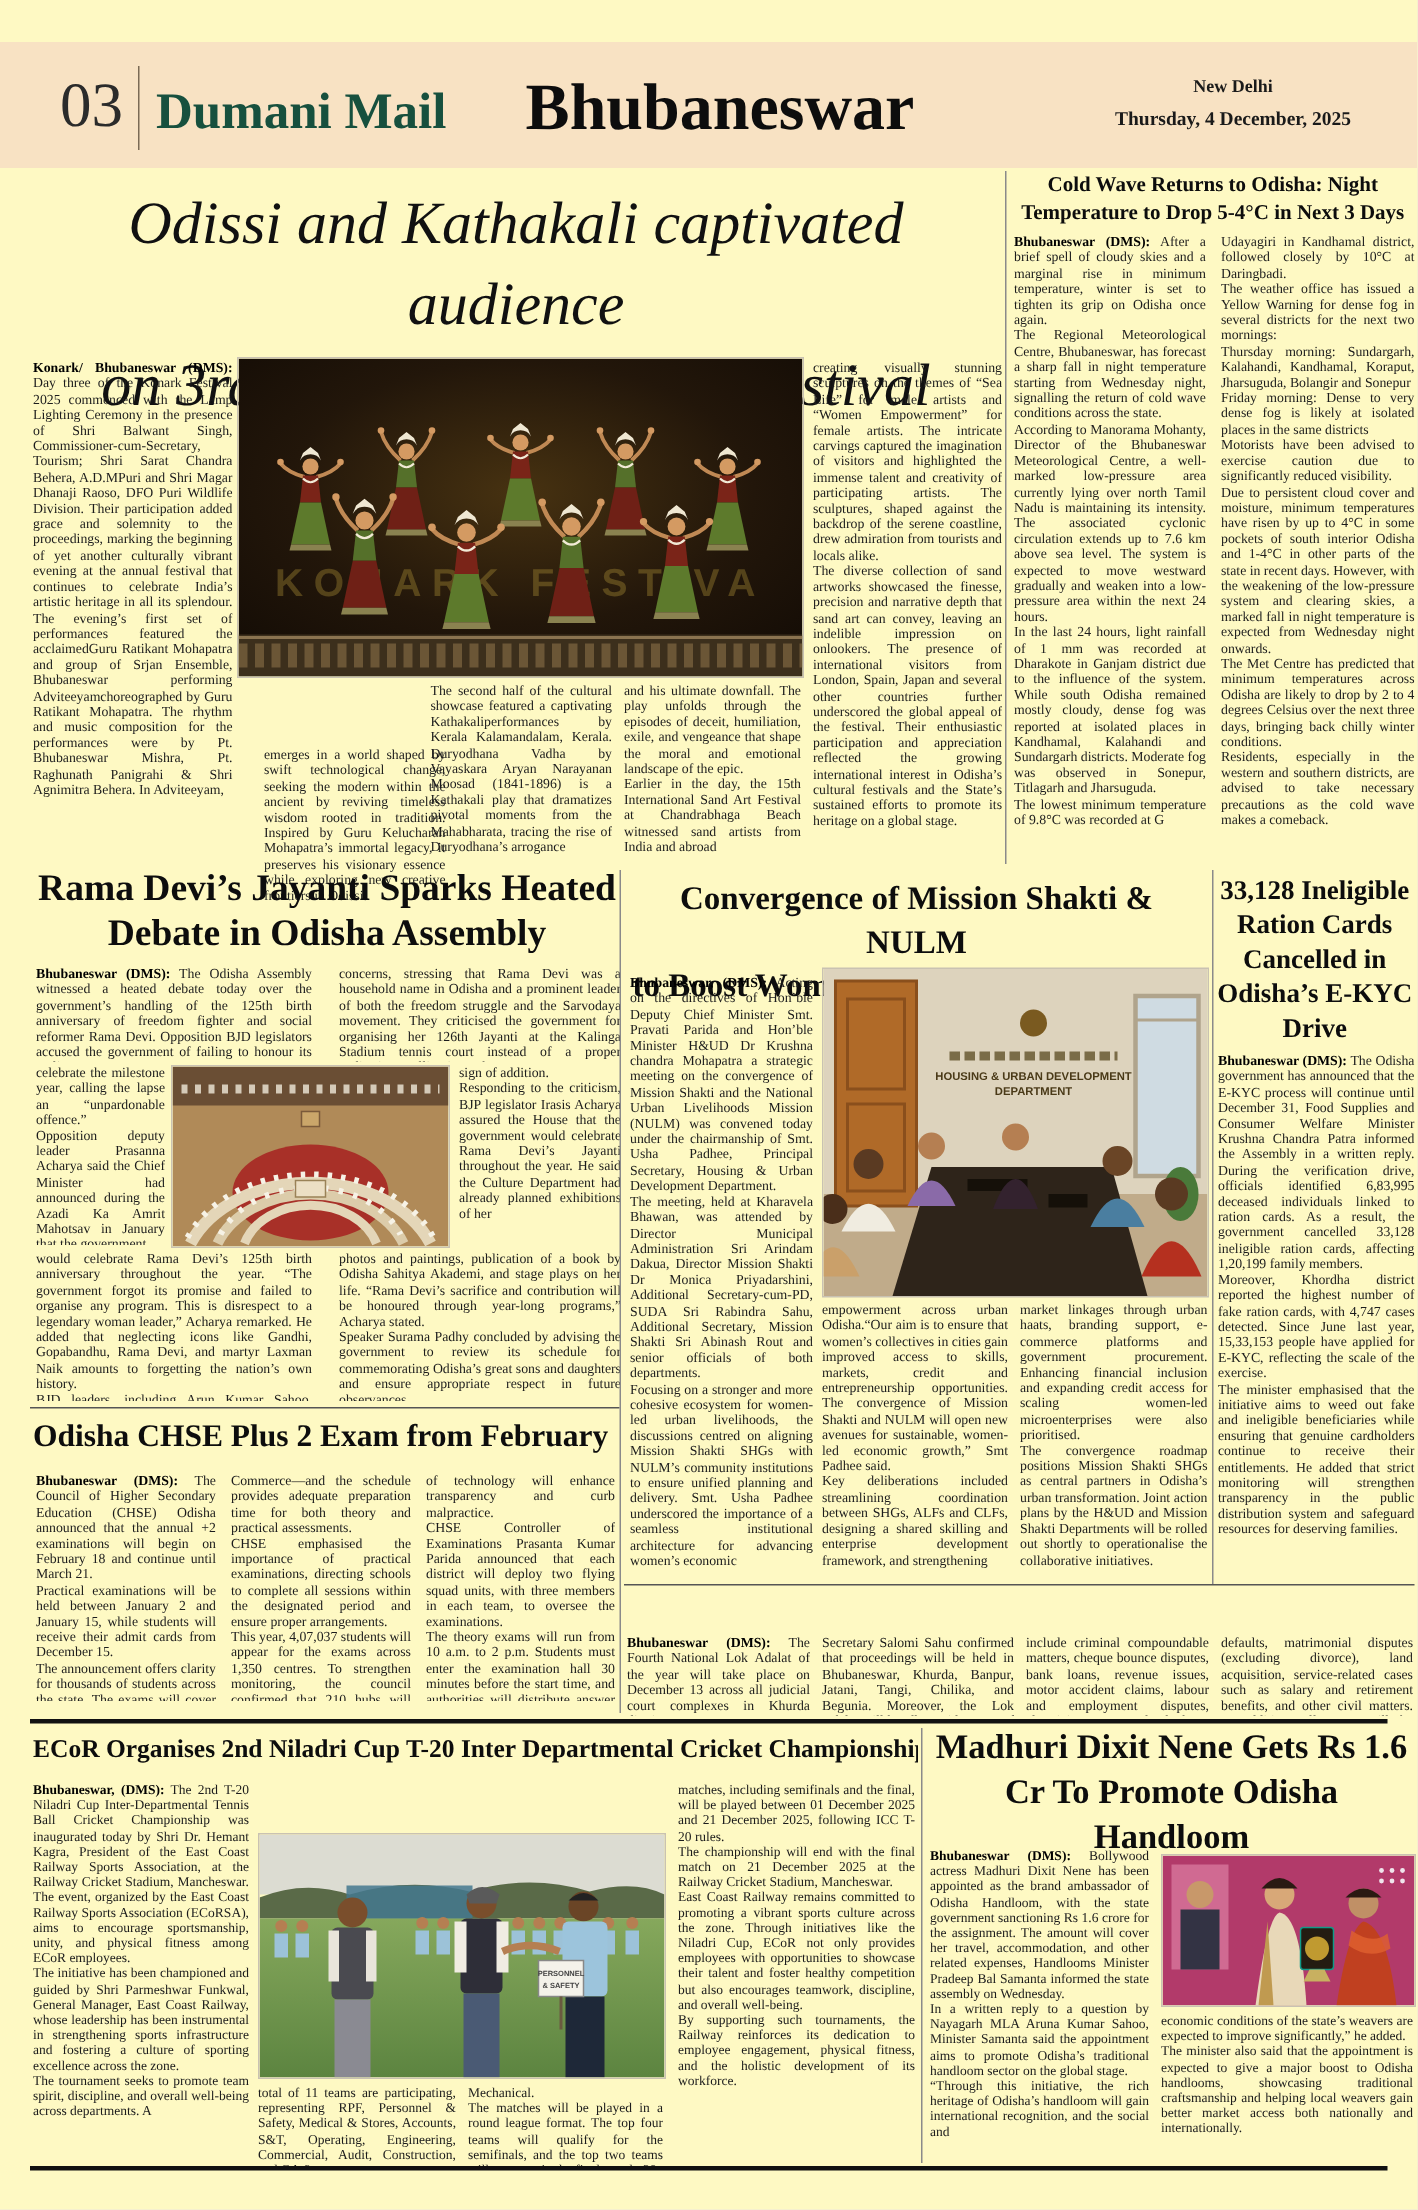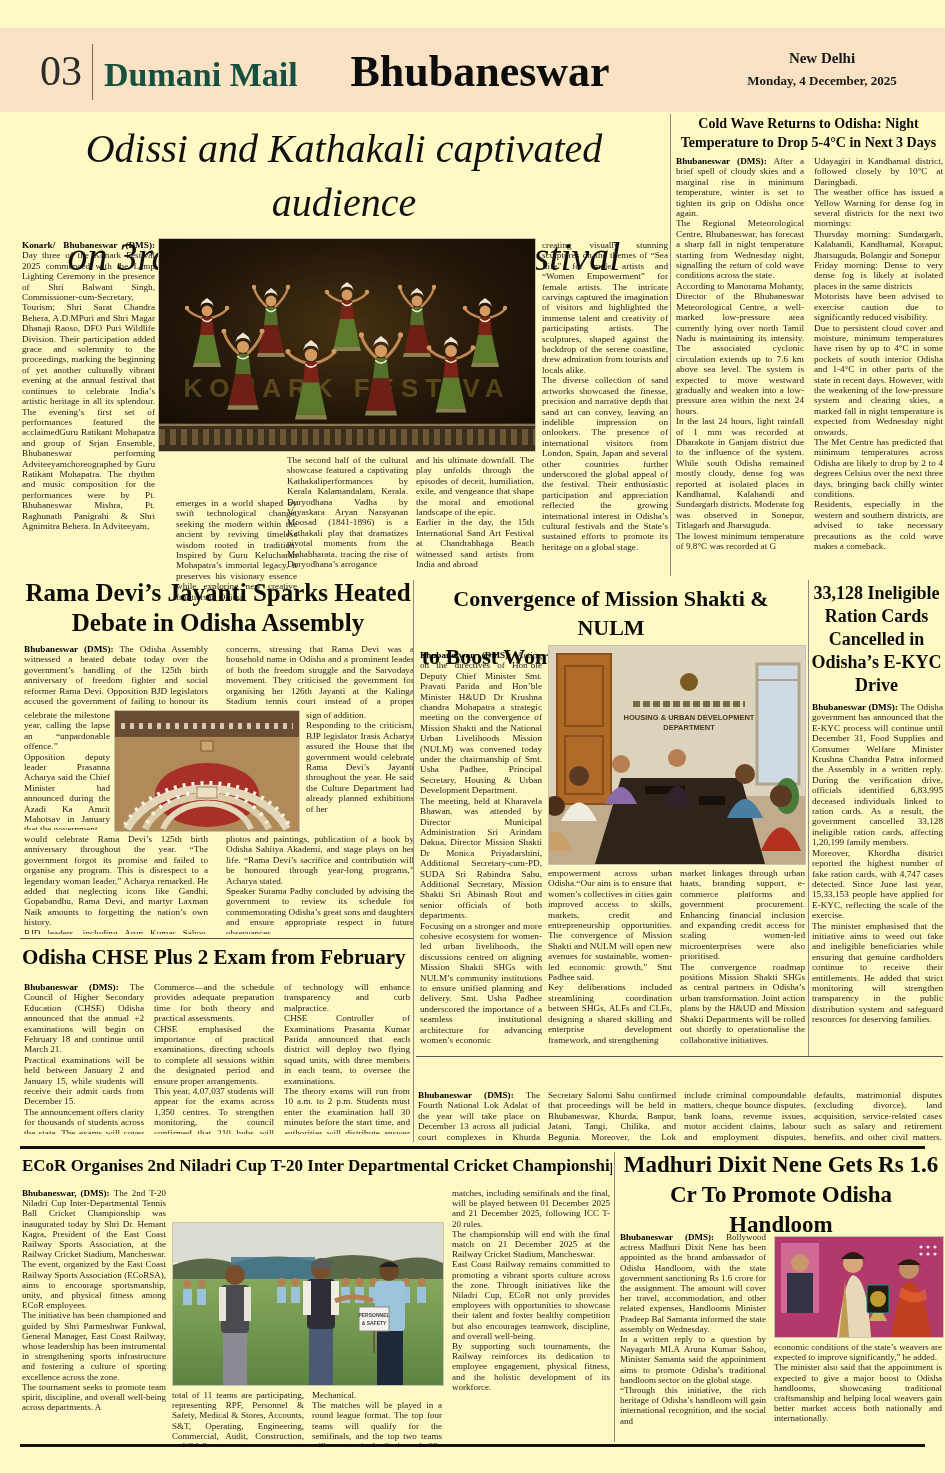--- a/index.html
+++ b/index.html
@@ -28,22 +28,22 @@
 <body>
 
 <div id="page">
 
   <div class="abs band" style="left:0;top:28px;width:945px;height:84px;">
     <div class="abs pagenum" style="left:40px;top:22px;">03</div>
     <div class="abs" style="left:92px;top:16px;width:1px;height:56px;background:#7b6a55;"></div>
     <div class="abs edition" style="left:300px;top:22px;width:360px;">Bhubaneswar</div>
     <div class="abs masthead" style="left:104px;top:30px;">Dumani Mail</div>
     <div class="abs hdr-right" style="right:18px;top:22px;width:210px;">
-      <div style="font-size:15px;">New Delhi</div>
-      <div style="font-size:13px;margin-top:6px;">Monday, 4 December, 2025</div>
+      <div style="font-size:12px;">New Delhi</div>
+      <div style="font-size:13px;margin-top:6px;">Thursday, 4 December, 2025</div>
     </div>
   </div>
 
   <div class="abs mainhead" style="left:20px;top:122px;width:648px;font-size:40px;line-height:54px;">Odissi and Kathakali captivated audience
 on 3rd day of 36thKonark Festival</div>
 
   <div class="abs bodytxt" style="left:22px;top:240px;width:133px;height:336px;"><b class="dl">Konark/ Bhubaneswar (DMS):</b> <span>Day three of the Konark Festival 2025 commenced with the Lamp Lighting Ceremony in the presence of Shri Balwant Singh, Commissioner-cum-Secretary, Tourism; Shri Sarat Chandra Behera, A.D.MPuri and Shri Magar Dhanaji Raoso, DFO Puri Wildlife Division. Their participation added grace and solemnity to the proceedings, marking the beginning of yet another culturally vibrant evening at the annual festival that continues to celebrate India’s artistic heritage in all its splendour. The evening’s first set of performances featured the acclaimedGuru Ratikant Mohapatra and group of Srjan Ensemble, Bhubaneswar performing Adviteeyamchoreographed by Guru Ratikant Mohapatra. The rhythm and music composition for the performances were by Pt. Bhubaneswar Mishra, Pt. Raghunath Panigrahi &amp; Shri Agnimitra Behera. In Adviteeyam,</span></div>
 
   <div class="abs photo" style="left:158px;top:238px;width:376px;height:212px;">
     <svg width="376" height="212" viewBox="0 0 376 212" preserveAspectRatio="none">

